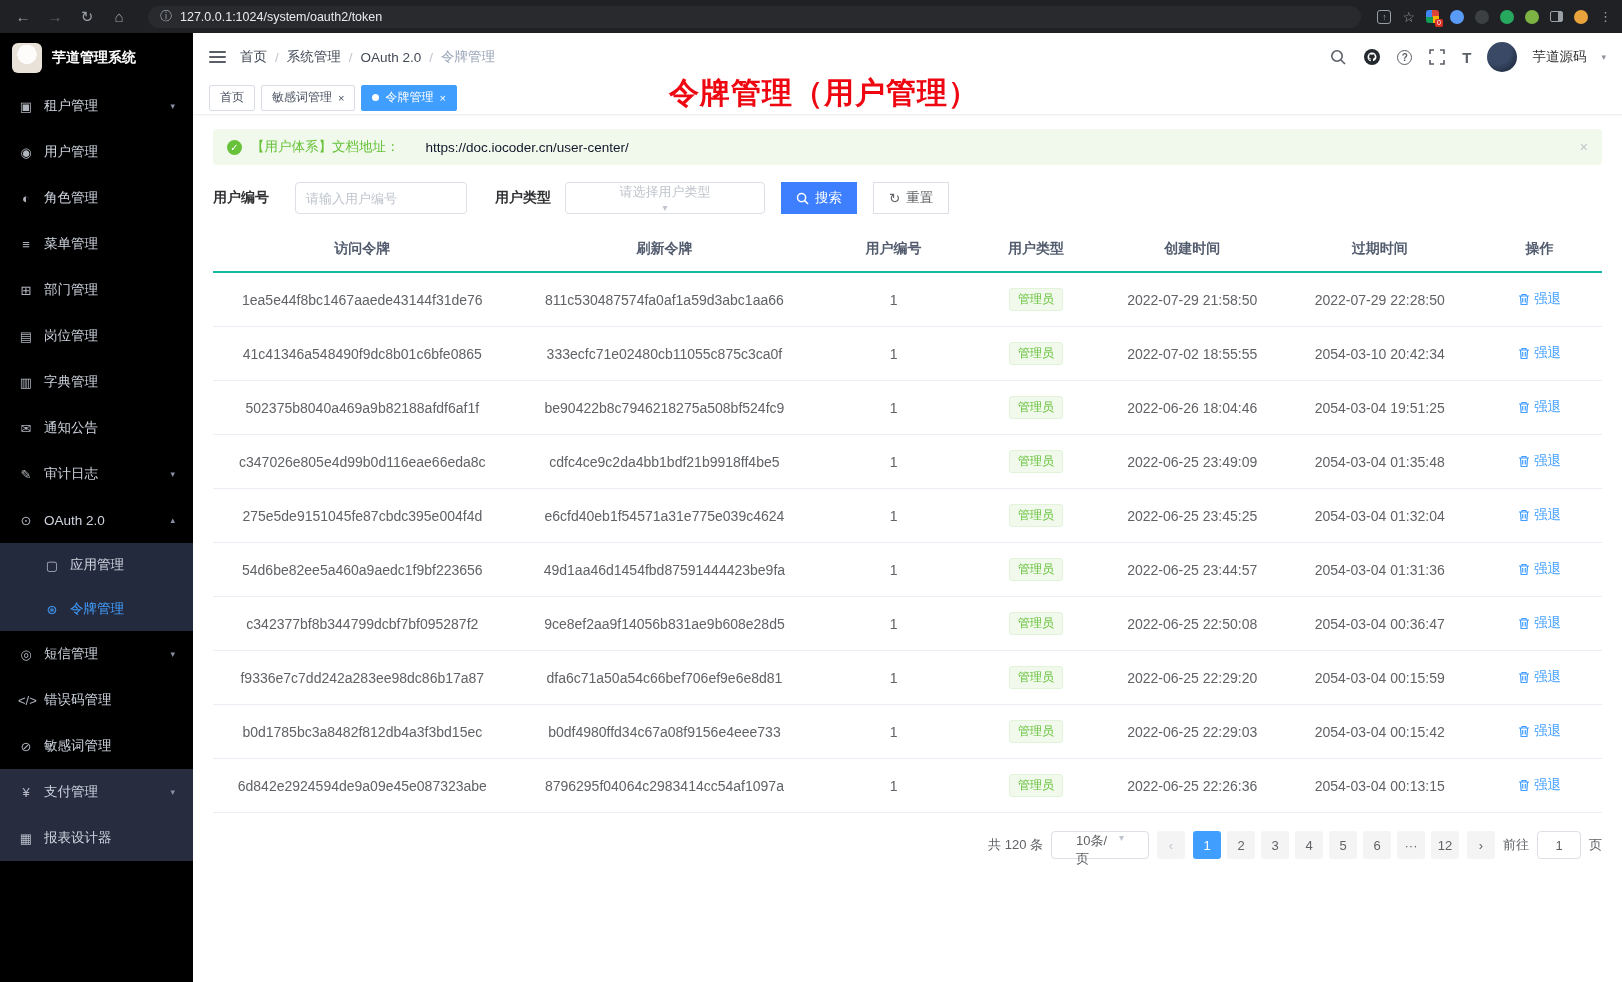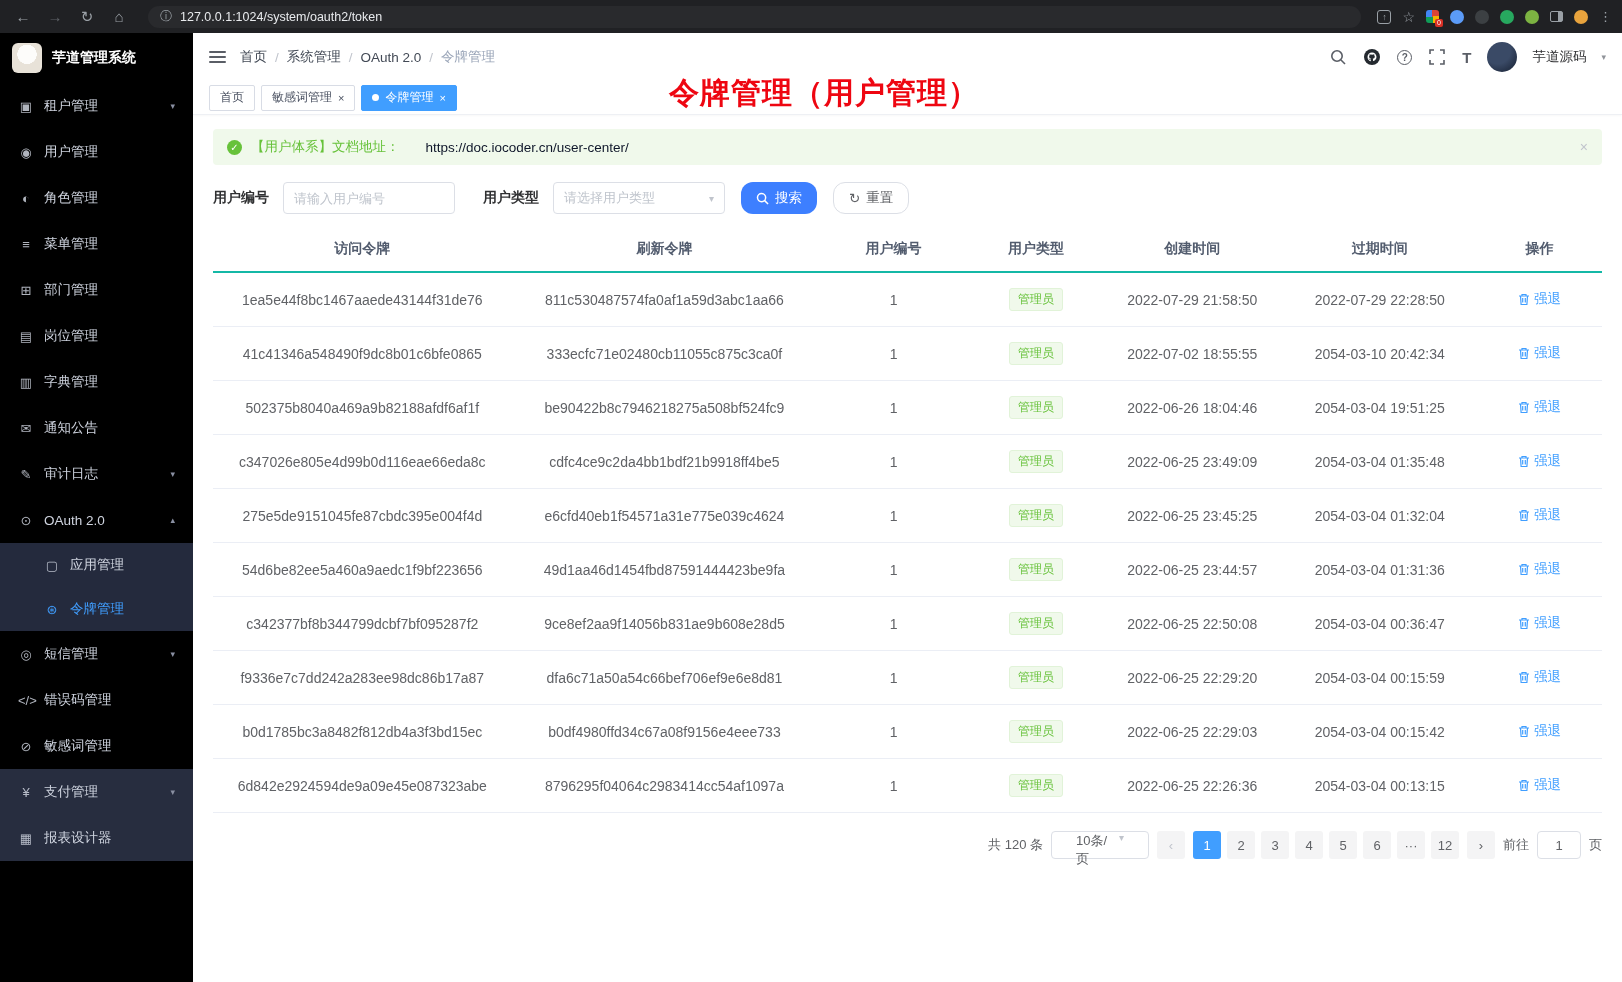--- a/index.html
+++ b/index.html
@@ -73,25 +73,25 @@
   .content { padding:14px 20px; flex:1; overflow:hidden; }
   .alert { height:36px; background:#f0f9eb; border-radius:4px; display:flex; align-items:center; gap:9px; padding:0 14px; position:relative; font-size:13.5px; }
   .check-circ { width:15px; height:15px; border-radius:50%; background:#67c23a; color:#fff; font-size:10px; display:flex; align-items:center; justify-content:center; flex:none; }
   .alert-text { color:#67c23a; }
   .alert-link { color:#0f172a; text-decoration:none;margin-left:17px; }
   .alert-close { position:absolute; right:14px; color:#c0c4cc; font-size:14px; cursor:pointer; }
 
   .filters { display:flex; align-items:center; gap:10px; margin:17px 0 4px; font-size:14px; }
   .flabel { font-weight:700; color:#303133; margin-right:4px; }
   .flabel.gap { margin-left:18px; }
-  .finput { width:172px; height:32px; border:1px solid #dcdfe6; border-radius:4px; padding:0 10px; font-size:13px; color:#606266; outline:none; font-family:inherit; }
+  .finput { width:172px; height:32px; border:1px solid #dcdfe6; border-radius:4px; padding:0 10px; font-size:13px; color:#606266; outline:none; font-family:inherit;margin-left:12px; }
   .finput::placeholder { color:#bfc4cc; }
-  .fselect { width:172px; height:32px; border:1px solid #dcdfe6; border-radius:4px; padding:0 10px; display:flex; align-items:center; justify-content:space-between; color:#bfc4cc; font-size:13px; cursor:pointer; }
+  .fselect { width:200px; height:32px; border:1px solid #dcdfe6; border-radius:4px; padding:0 10px; display:flex; align-items:center; justify-content:space-between; color:#bfc4cc; font-size:13px; cursor:pointer;flex-direction:column; }
   .fselect .caret { color:#c0c4cc; font-size:10px; }
-  .btn { height:32px; border:none; border-radius:12px; display:inline-flex; align-items:center; gap:6px; padding:0 15px; font-size:13.5px; cursor:pointer; margin-left:6px; font-family:inherit; }
+  .btn { height:32px; border:none; border-radius:0; display:inline-flex; align-items:center; gap:6px; padding:0 15px; font-size:13.5px; cursor:pointer; margin-left:6px; font-family:inherit; }
   .btn-primary { background:#3d7fff; color:#fff; }
   .btn-plain { background:#fff; border:1px solid #dcdfe6; color:#606266; }
 
   table.tokens { width:100%; border-collapse:collapse; margin-top:13px; font-size:14px; color:#606266; }
   table.tokens th { padding:13px 4px; font-size:14px; font-weight:700; color:#525c6e; border-bottom:2px solid #14b8a6; text-align:center; }
   table.tokens td { padding:15px 4px; border-bottom:1px solid #ebeef5; text-align:center; }
   .tag-success { display:inline-block; padding:2px 8px; font-size:12px; color:#67c23a; background:#f0f9eb; border:1px solid #e1f3d8; border-radius:3px; }
   .act-link { color:#409eff; display:inline-flex; align-items:center; gap:4px; font-size:13.5px; cursor:pointer; }
   .act-link svg { display:block; }
 

